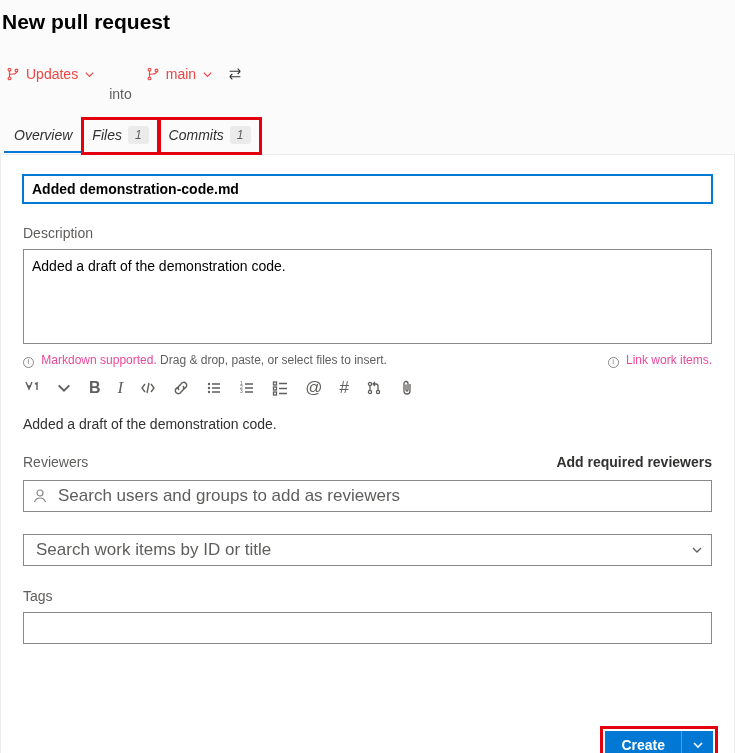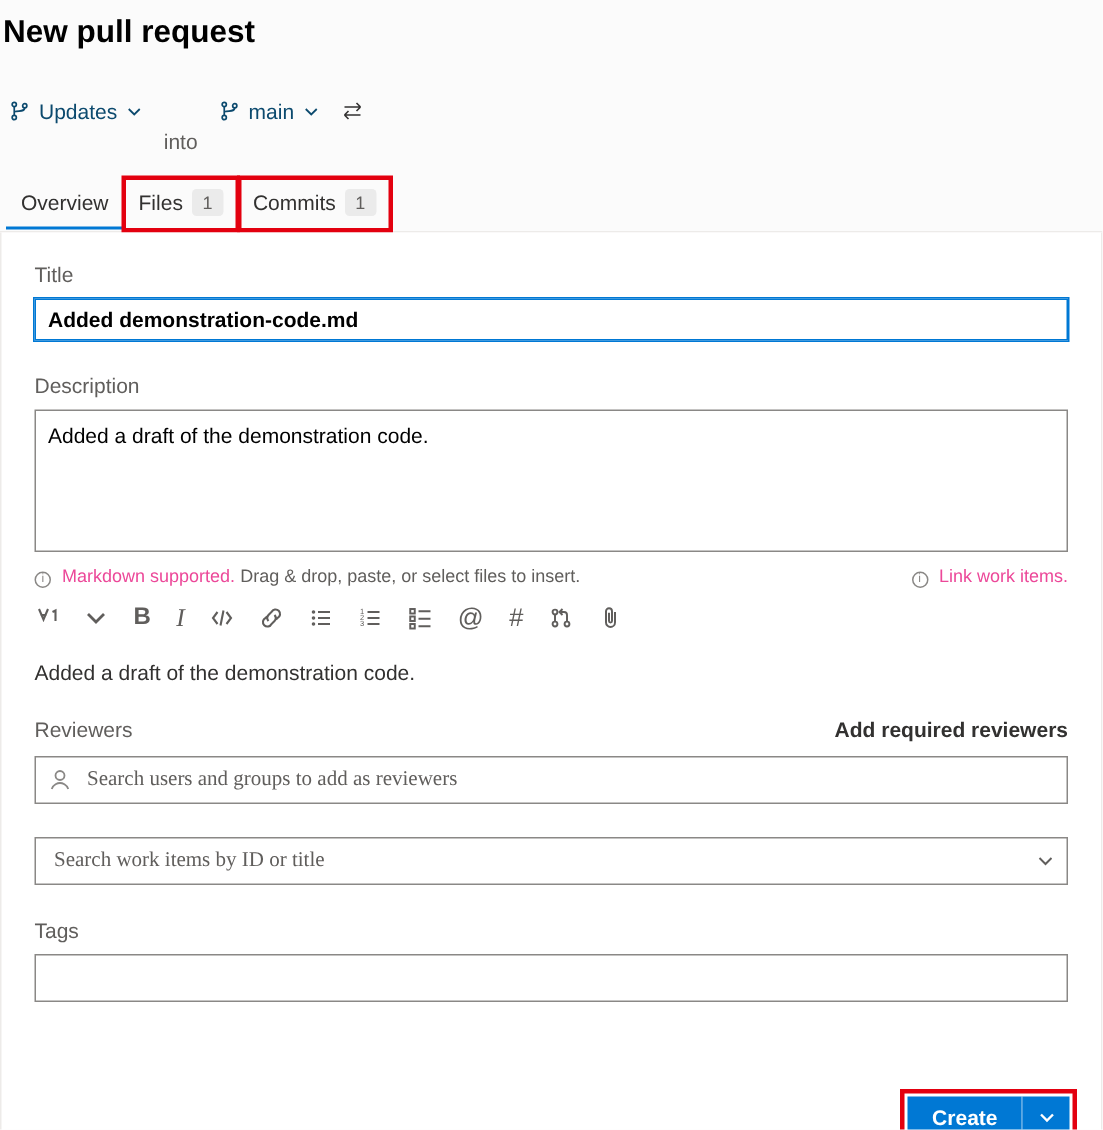--- a/index.html
+++ b/index.html
@@ -23,21 +23,21 @@
     align-items: center;
     gap: 14px;
     padding: 6px 6px 16px 6px;
     font-size: 14px;
   }
   .branch-picker {
     display: inline-flex;
     align-items: center;
     gap: 6px;
     cursor: pointer;
-    color: #0c4a6e;
+    color: #ef4444;
   }
   .branch-picker .bicon { width:14px; height:14px; }
   .chev-down { width:11px; height:11px; }
   .into { color:#605e5c;margin-top:40px; }
   .swap-icon { width:16px; height:14px; cursor:pointer; color:#323130; }
 
   .tabs-row {
     display:flex;
     align-items:center;
     gap:0;
@@ -46,20 +46,21 @@
   }
   .tab {
     display:inline-flex;
     align-items:center;
     gap:6px;
     padding:8px 10px 8px 10px;
     cursor:pointer;
     font-size:14px;
     border-bottom:2px solid transparent;
     position:relative;
+    font-style:italic;
   }
   .tab.active {
     border-bottom:2px solid #0078d4;
     font-weight:400;
   }
   .tab .count-badge {
     background:#ebebeb;
     border-radius:3px;
     padding:0 7px;
     font-size:12px;
@@ -160,22 +161,22 @@
   .input-wrapper {
     position:relative;
     display:flex;
     align-items:center;
     border:1px solid #8a8886;
     padding:0 8px;
     height:32px;
   }
   .input-wrapper input {
     border:none; outline:none;
-    font-size:14px;
-    font-family:Liberation Serif, serif;
+    font-size:17px;
+    font-family:Liberation Sans, sans-serif;
     flex:1;
     padding:5px 4px;
     background:transparent;
   }
   .person-icon { width:16px; height:16px; color:#8a8886; margin-right:6px; flex-shrink:0; }
   .dropdown-chevron { width:12px; height:12px; color:#605e5c; flex-shrink:0; }
   .input-wrapper input::placeholder { color:#605e5c; }
   .tags-box {
     width:100%;
     border:1px solid #8a8886;
@@ -261,21 +262,20 @@
     <span class="count-badge">1</span>
   </div>
   <div class="tab highlight">
     <span>Commits</span>
     <span class="count-badge">1</span>
   </div>
 </div>
 
 <div class="form-panel">
 
-  <label class="field-label">Title</label>
   <input class="title-input" type="text" value="Added demonstration-code.md" style="">
 
   <div class="section-gap">
     <label class="field-label">Description</label>
     <textarea class="desc-area" style="">Added a draft of the demonstration code.</textarea>
 
     <div class="md-row">
       <span>
         <span class="info-icon">i</span>
         <a>Markdown supported.</a>

